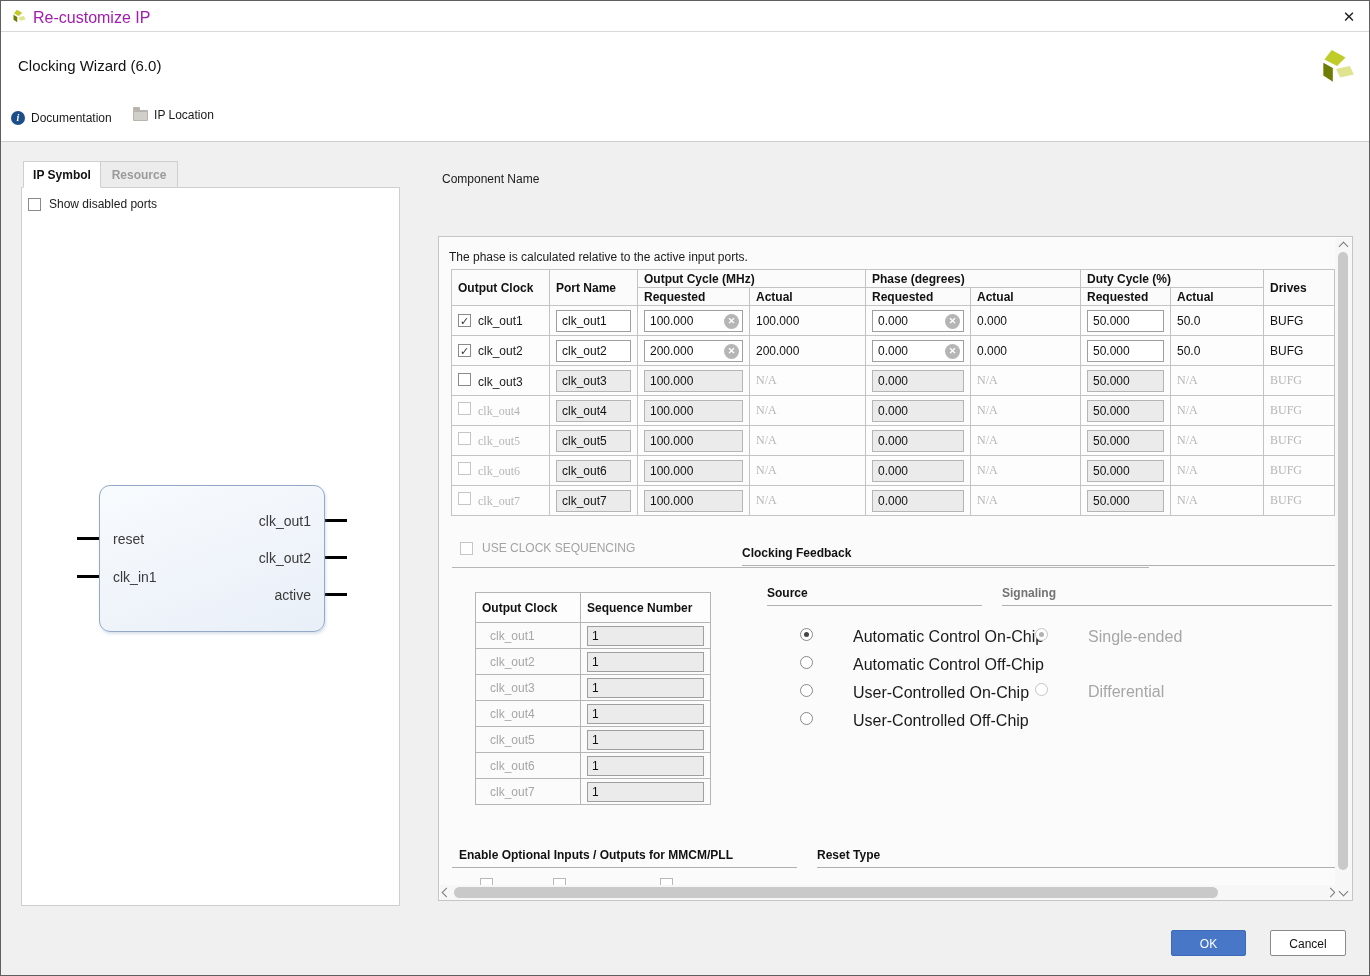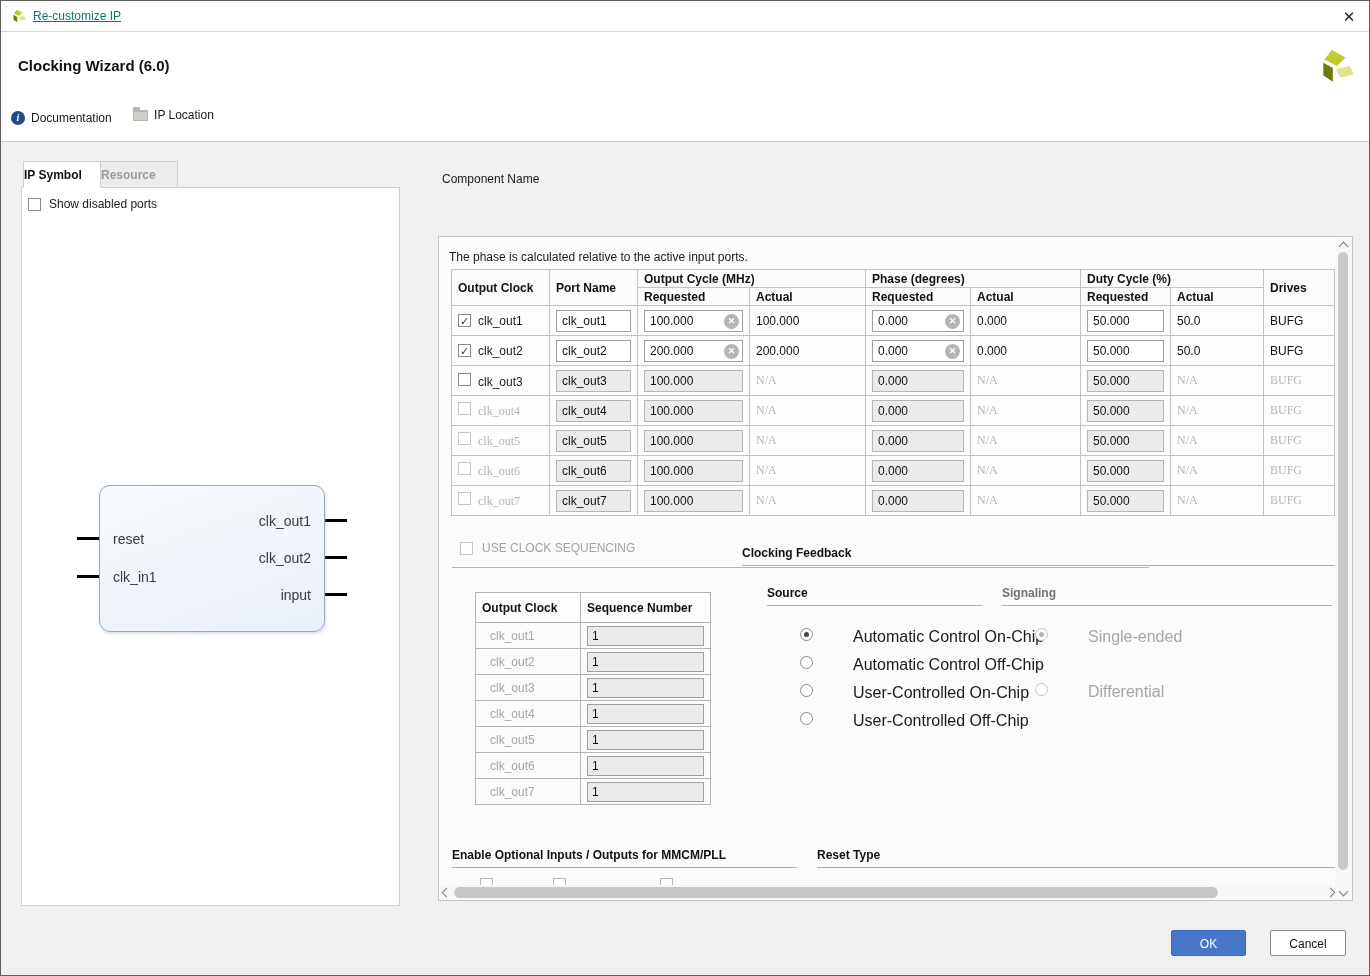--- a/index.html
+++ b/index.html
@@ -2,38 +2,38 @@
 <html><head>
 <meta charset="utf-8">
 <style>
   * { margin:0; padding:0; box-sizing:border-box; }
   html,body { width:1370px; height:976px; font-family:"Liberation Sans", sans-serif; }
   .dialog { position:relative; width:1370px; height:976px; background:#f0f0f0; border:1px solid #5f5f5f; overflow:hidden; }
 
   
   .titlebar { position:absolute; left:0; top:0; width:1370px; height:31px; background:#ffffff; border-bottom:1px solid #d9d9d9; }
   .titlebar .tlogo { position:absolute; left:10px; top:8px; width:15px; height:15px; }
-  .titlebar .ttext { position:absolute; left:32px; top:8px; font-size:12px; color:#0f766e;text-decoration:underline; }
+  .titlebar .ttext { position:absolute; left:32px; top:8px; font-size:16px; color:#a21caf; }
   .closebtn { position:absolute; right:12px; top:6px; width:20px; height:20px; font-size:15px; color:#222; text-align:center; line-height:20px; cursor:pointer; }
 
   
   .header { position:absolute; left:0; top:31px; width:1370px; height:110px; background:#ffffff; border-bottom:1px solid #cfcfcf; }
-  .wizard-title { position:absolute; left:17px; top:25px; font-size:15px; font-weight:bold; color:#111; }
+  .wizard-title { position:absolute; left:17px; top:25px; font-size:15px; font-weight:normal; color:#111; }
   .biglogo { position:absolute; right:16px; top:16px; width:38px; height:38px; }
   .linkrow { position:absolute; left:10px; top:76px; height:20px; font-size:12px; color:#1a1a1a; }
   .linkitem { display:inline-flex; align-items:center; margin-right:18px; cursor:pointer; }
   .infoicon { display:inline-block; width:14px; height:14px; border-radius:50%; background:#1d4e89; color:#fff; font-size:10px; font-style:italic; font-weight:bold; text-align:center; line-height:14px; margin-right:6px; font-family:"Liberation Serif", serif; }
   .foldericon { display:inline-block; width:15px; height:11px; background:#b9b5ae; border-radius:1px; position:relative; margin-right:6px; }
   .foldericon::before { content:""; position:absolute; left:0; top:-3px; width:7px; height:3px; background:#b9b5ae; border-radius:1px 1px 0 0; }
   .foldericon::after { content:""; position:absolute; left:1px; top:2px; width:13px; height:8px; background:#ffffff; opacity:.35; }
 
   
   .lpanel { position:absolute; left:20px; top:160px; width:379px; height:745px; }
   .ltabs { position:absolute; left:0; top:0; width:379px; height:27px; }
-  .ltab { position:absolute; top:0; height:27px; width:78px; line-height:27px; font-size:12px; font-weight:bold; background:#ececec; border:1px solid #cfcfcf; color:#9b9b9b; cursor:pointer; }
+  .ltab { position:absolute; top:0; height:27px; width:78px; text-align:center; line-height:27px; font-size:12px; font-weight:bold; background:#ececec; border:1px solid #cfcfcf; color:#9b9b9b; cursor:pointer; }
   .ltab.active { background:#ffffff; color:#111; border-bottom:1px solid #ffffff; z-index:2; }
   .ltab-fill { position:absolute; left:156px; top:0; width:223px; height:27px; border-bottom:1px solid #cfcfcf; }
   .lbody { position:absolute; left:0; top:26px; width:379px; height:719px; background:#ffffff; border:1px solid #cfcfcf; }
   .sdp { position:absolute; left:6px; top:9px; display:flex; align-items:center; font-size:12px; color:#1a1a1a; }
 
   .cbsq { display:inline-block; width:13px; height:13px; background:#fff; border:1px solid #8a8a8a; font-size:11px; line-height:12px; text-align:center; color:#333; }
   .cbsq.dim { border-color:#c6c6c6; }
 
   .ipblock { position:absolute; left:77px; top:323px; width:226px; height:147px; border:1px solid #93a9c7; border-radius:11px; background:linear-gradient(160deg,#f8fbfe 0%,#e9eff8 100%); box-shadow:1px 2px 3px rgba(150,170,200,.35); }
   .pinlbl { position:absolute; font-size:14px; color:#3a3a3a; }
@@ -153,21 +153,21 @@
       <div class="stub" style="left:55px; top:349px;"></div>
       <div class="stub" style="left:55px; top:387px;"></div>
       <div class="stub" style="left:303px; top:331px;"></div>
       <div class="stub" style="left:303px; top:368px;"></div>
       <div class="stub" style="left:303px; top:405px;"></div>
       <div class="ipblock" style="top:297px;">
         <div class="pinlbl" style="left:13px; top:45px;">reset</div>
         <div class="pinlbl" style="left:13px; top:83px;">clk_in1</div>
         <div class="pinlbl" style="right:13px; top:27px;">clk_out1</div>
         <div class="pinlbl" style="right:13px; top:64px;">clk_out2</div>
-        <div class="pinlbl" style="right:13px; top:101px;">input</div>
+        <div class="pinlbl" style="right:13px; top:101px;">active</div>
       </div>
     </div>
   </div>
 
   <div class="compname-lbl">Component Name</div>
 
 
   <div class="content">
     <div class="note">The phase is calculated relative to the active input ports.</div>
 
@@ -429,21 +429,21 @@
 
     <div class="radiorow dis" style="left:596px; top:391px;">
       <span class="radio dis on"></span>
       <span>Single-ended</span>
     </div>
     <div class="radiorow dis" style="left:596px; top:419px;margin-top:27px;">
       <span class="radio dis"></span>
       <span>Differential</span>
     </div>
 
-    <div class="sect-title" style="left:13px; top:611px;">Enable Optional Inputs / Outputs for MMCM/PLL</div>
+    <div class="sect-title" style="left:20px; top:611px;">Enable Optional Inputs / Outputs for MMCM/PLL</div>
     <div class="sect-line" style="left:13px; top:630px; width:345px;"></div>
     <div class="sect-title" style="left:378px; top:611px;">Reset Type</div>
     <div class="sect-line" style="left:378px; top:630px; width:518px;"></div>
 
     <div class="pcb" style="left:41px; top:641px;"></div>
     <div class="pcb" style="left:114px; top:641px;"></div>
     <div class="pcb" style="left:221px; top:641px;"></div>
 
     <div class="hscroll">
       <span class="chev left" style="left:3px; top:4px;"></span>

